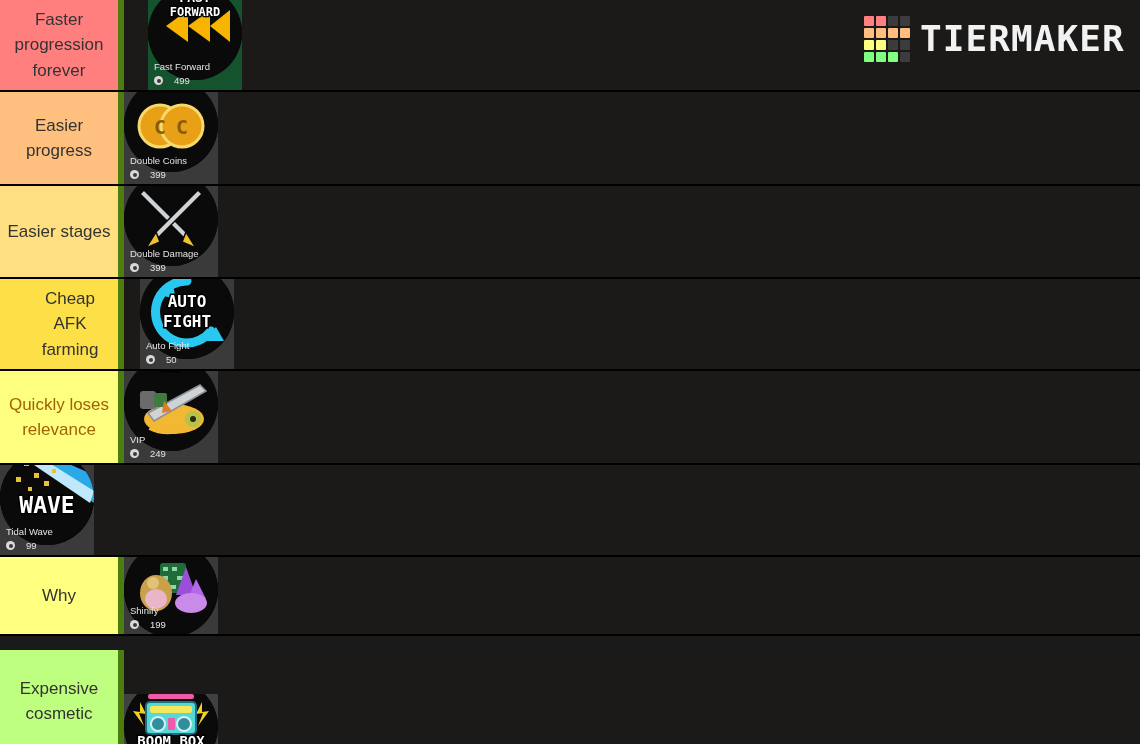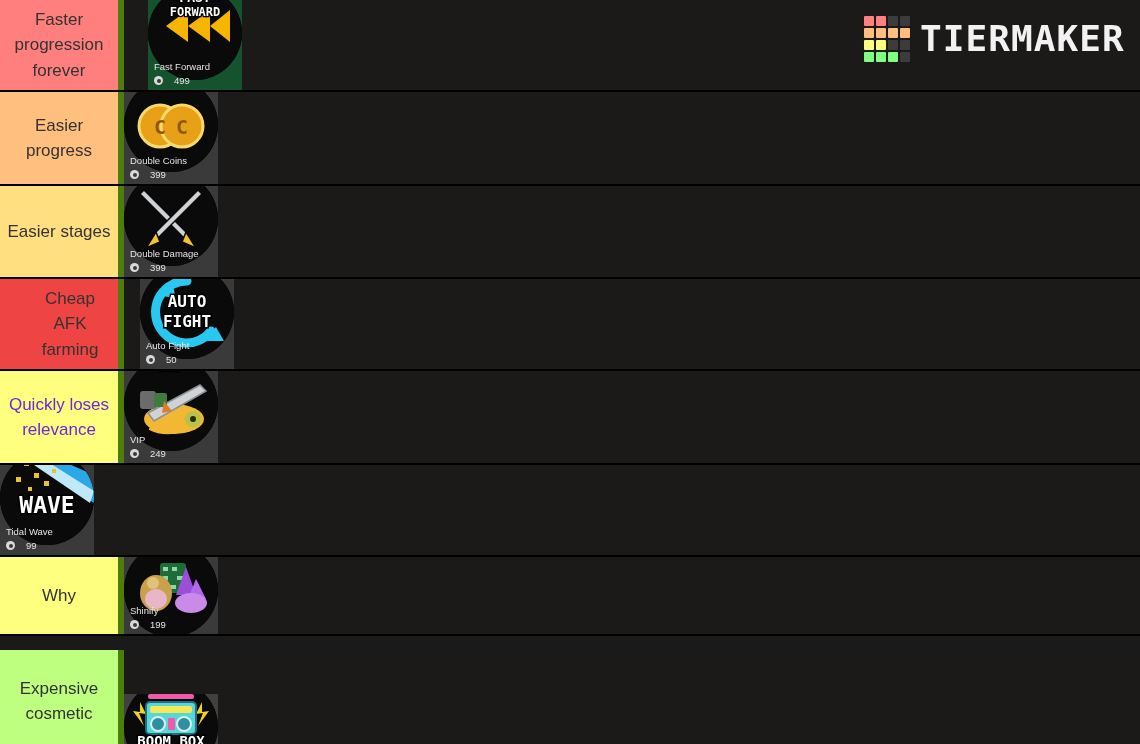--- a/index.html
+++ b/index.html
@@ -226,21 +226,21 @@
               <div class="card-name">Double Damage</div>
               <div class="card-price">
                 <span class="coin-icon"></span>
                 <span>399</span>
               </div>
             </div>
           </div>
         </div>
       </div>
       <div class="row" style="top: 279px; height: 92px; background: rgb(28, 26, 25);">
-        <div class="tier-label" style="background: #ef4444; color: rgb(51, 51, 51); padding-left: 28px;">Cheap AFK farming</div>
+        <div class="tier-label" style="background: #fde047; color: rgb(51, 51, 51); padding-left: 28px;">Cheap AFK farming</div>
         <div class="tier-items">
           <div class="card" style="left: 16px; background: rgb(58, 58, 58);">
             <div class="card-thumb">
               <svg width="94" height="94" viewBox="0 0 94 94" xmlns="http://www.w3.org/2000/svg">
                 <rect width="94" height="94" fill="#0a0a0a"></rect>
                 <path d="M47 16 a31 31 0 1 0 24 50" fill="none" stroke="#28c8f0" stroke-width="9" stroke-linecap="round"></path>
                 <path d="M20 30 L32 16 L36 34 Z" fill="#28c8f0"></path>
                 <path d="M76 62 L64 76 L84 76 Z" fill="#28c8f0"></path>
                 <text x="47" y="42" font-family="DejaVu Sans Mono, monospace" font-size="16" font-weight="bold" fill="#ffffff" text-anchor="middle" stroke="#000" stroke-width="3" paint-order="stroke">AUTO</text>
                 <text x="47" y="62" font-family="DejaVu Sans Mono, monospace" font-size="16" font-weight="bold" fill="#ffffff" text-anchor="middle" stroke="#000" stroke-width="3" paint-order="stroke">FIGHT</text>
@@ -250,21 +250,21 @@
               <div class="card-name">Auto Fight</div>
               <div class="card-price">
                 <span class="coin-icon"></span>
                 <span>50</span>
               </div>
             </div>
           </div>
         </div>
       </div>
       <div class="row" style="top: 371px; height: 94px; background: rgb(28, 26, 25);">
-        <div class="tier-label" style="background: rgb(255, 255, 127); color: #6d28d9;">Quickly loses relevance</div>
+        <div class="tier-label" style="background: rgb(255, 255, 127); color: #a16207;">Quickly loses relevance</div>
         <div class="tier-items">
           <div class="card" style="left: 0px; background: rgb(58, 58, 58);">
             <div class="card-thumb">
               <svg width="94" height="94" viewBox="0 0 94 94" xmlns="http://www.w3.org/2000/svg">
                 <rect width="94" height="94" fill="#0a0a0a"></rect>
                 <ellipse cx="50" cy="62" rx="30" ry="15" fill="#f2b733"></ellipse>
                 <path d="M26 70 q20 10 46 -4" fill="none" stroke="#f2b733" stroke-width="6"></path>
                 <path d="M24 56 L76 28 L82 34 L30 64 Z" fill="#cfd3d6" stroke="#8b9095" stroke-width="1.5"></path>
                 <rect x="16" y="34" width="16" height="18" rx="3" fill="#6b6b6b"></rect>
                 <rect x="30" y="36" width="13" height="14" rx="2" fill="#3f7a3f"></rect>

